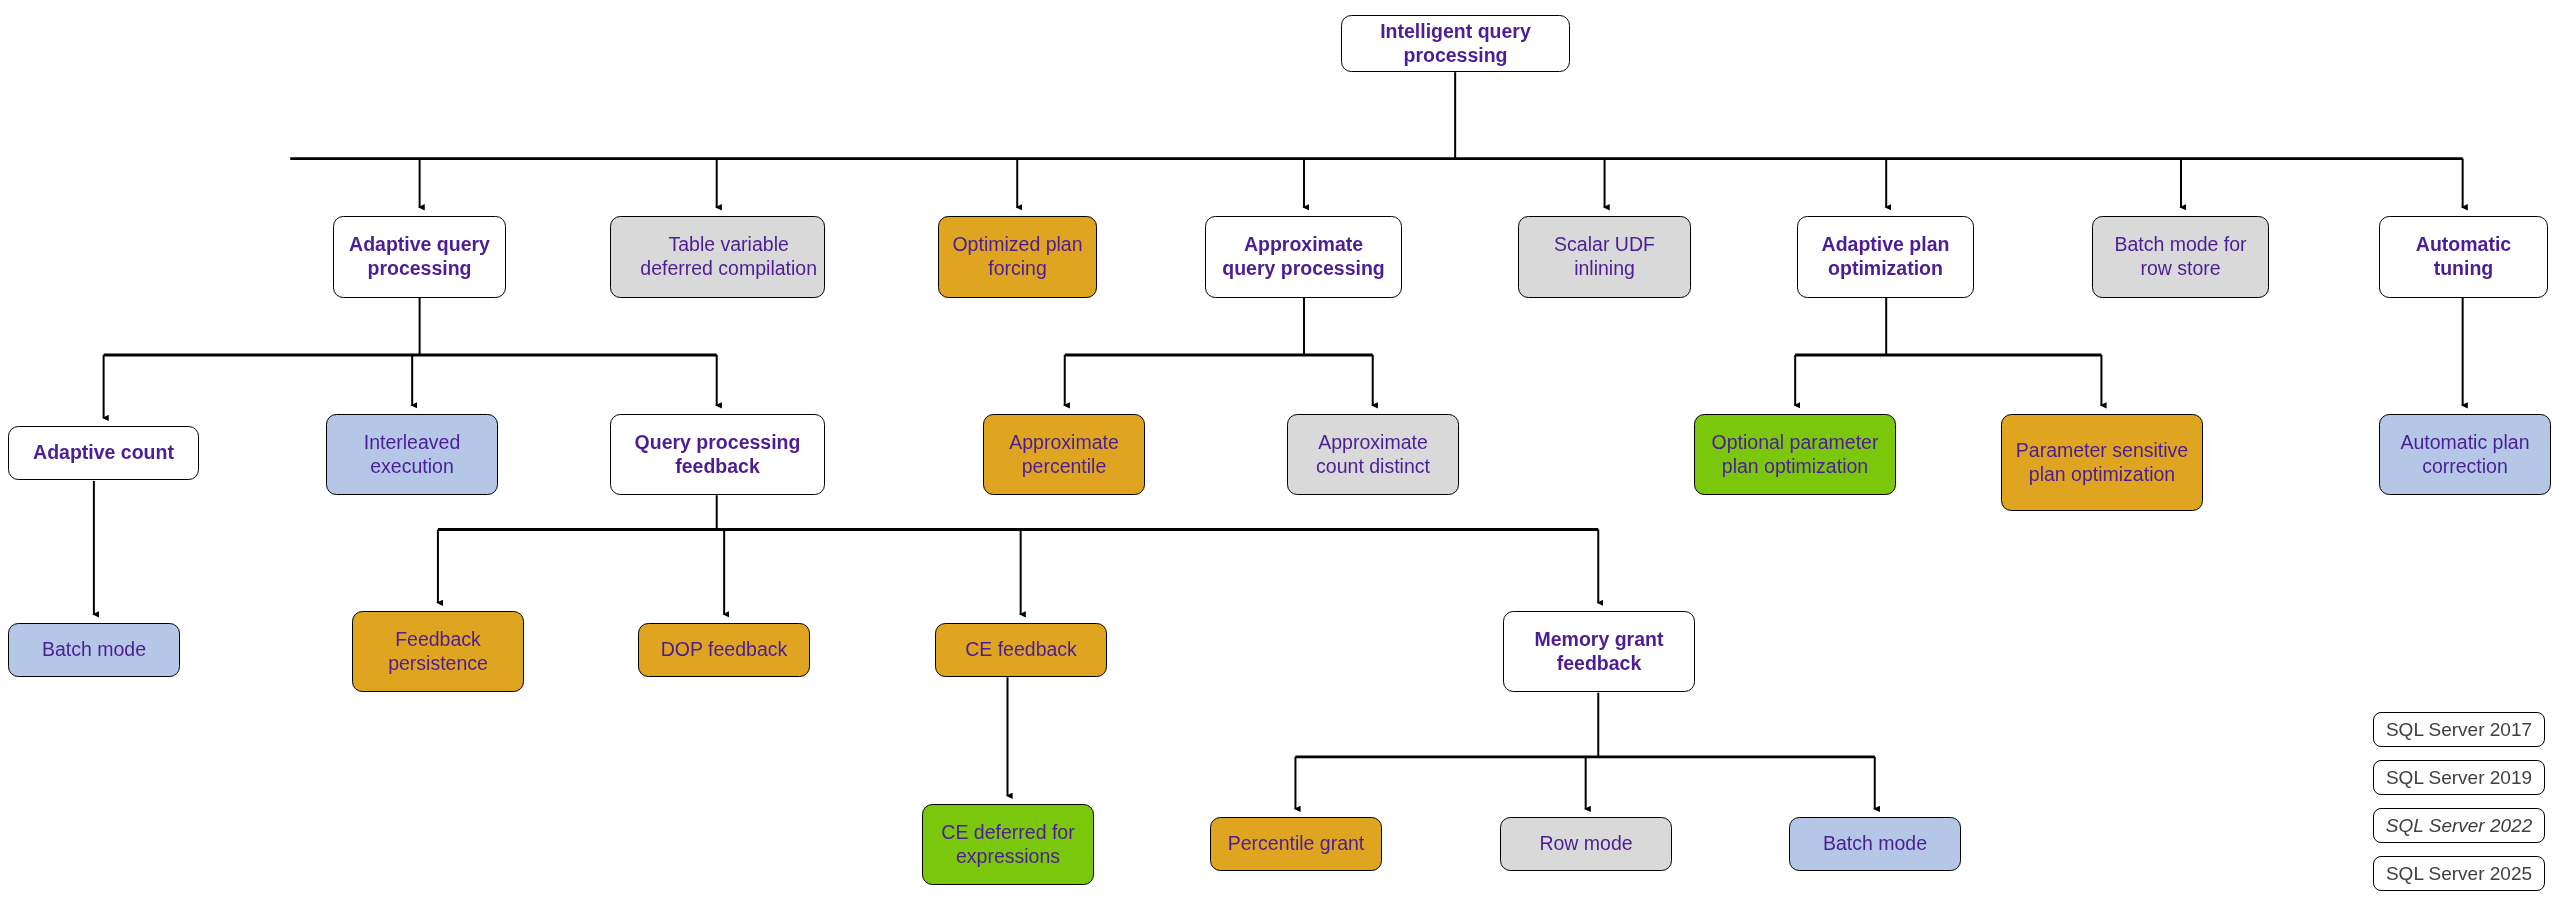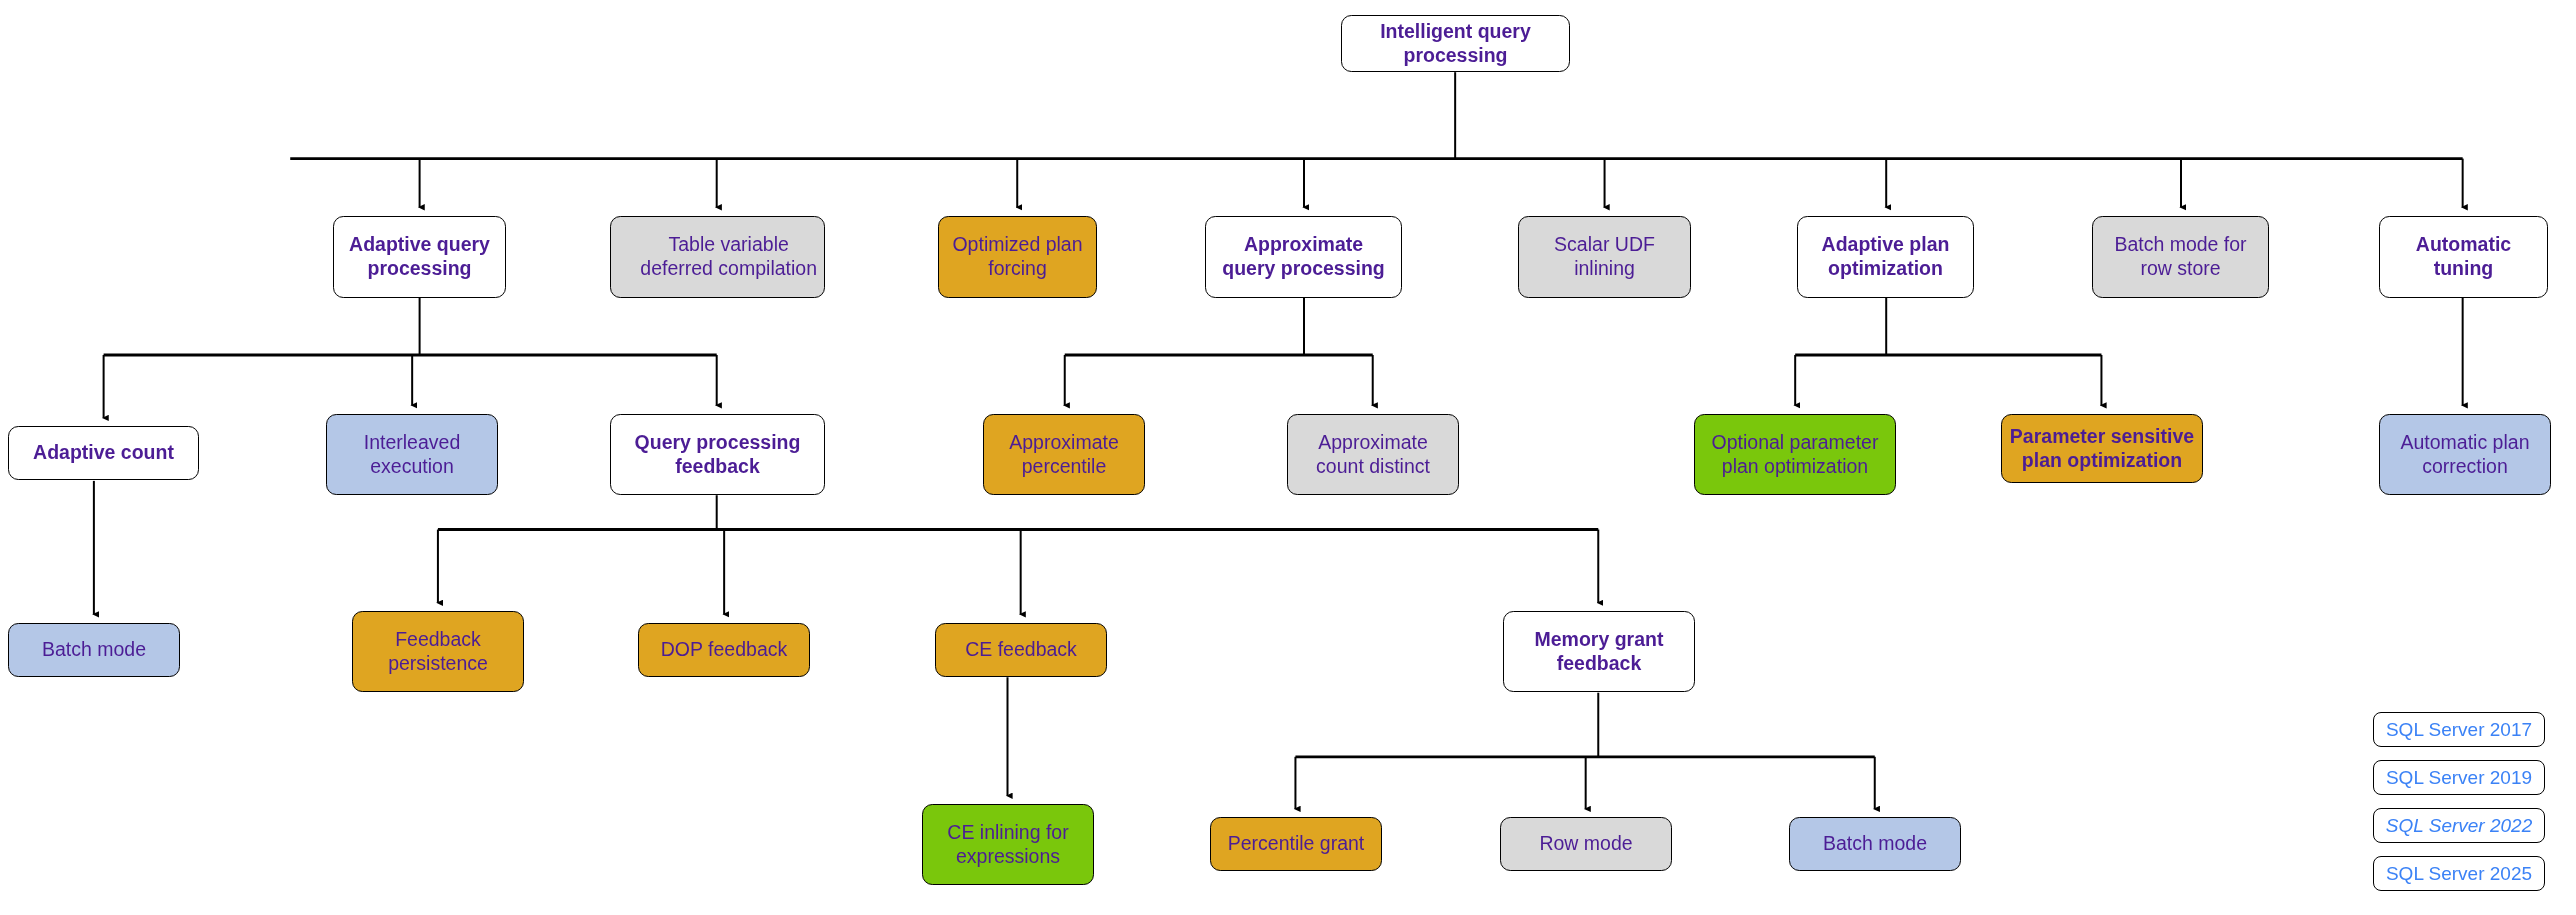--- a/index.html
+++ b/index.html
@@ -53,21 +53,21 @@
   }
   .legend-item {
     position: absolute;
     box-sizing: border-box;
     border: 1.7px solid #000000;
     border-radius: 8px;
     display: flex;
     align-items: center;
     justify-content: center;
     font-size: 19px;
-    color: #3b82f6;
+    color: #404040;
     width: 172px;
     height: 35px;
     left: 0;
   }
 </style>
 </head>
 <body>
 
 <div id="canvas">
   <svg id="edges" viewBox="0 0 4500 1600" xmlns="http://www.w3.org/2000/svg">
@@ -149,32 +149,32 @@
       <div class="node fill-blue" style="left: 326px; top: 414px; width: 172px; height: 81px;">Interleaved
 execution</div>
       <div class="node fill-white bold" style="left: 610px; top: 414px; width: 215px; height: 81px;">Query processing
 feedback</div>
       <div class="node fill-gold" style="left: 983px; top: 414px; width: 162px; height: 81px;">Approximate
 percentile</div>
       <div class="node fill-gray" style="left: 1287px; top: 414px; width: 172px; height: 81px;">Approximate
 count distinct</div>
       <div class="node fill-green" style="left: 1694px; top: 414px; width: 202px; height: 81px;">Optional parameter
 plan optimization</div>
-      <div class="node fill-gold" style="left: 2001px; top: 414px; width: 202px; height: 69px; font-weight: bold;">Parameter sensitive
+      <div class="node fill-gold" style="left: 2001px; top: 414px; width: 202px; height: 97px;">Parameter sensitive
 plan optimization</div>
       <div class="node fill-blue" style="left: 2379px; top: 414px; width: 172px; height: 81px;">Automatic plan
 correction</div>
       <div class="node fill-blue" style="left: 8px; top: 623px; width: 172px; height: 54px;">Batch mode</div>
       <div class="node fill-gold" style="left: 352px; top: 611px; width: 172px; height: 81px;">Feedback
 persistence</div>
       <div class="node fill-gold" style="left: 638px; top: 623px; width: 172px; height: 54px;">DOP feedback</div>
       <div class="node fill-gold" style="left: 935px; top: 623px; width: 172px; height: 54px;">CE feedback</div>
       <div class="node fill-white bold" style="left: 1503px; top: 611px; width: 192px; height: 81px;">Memory grant
 feedback</div>
-      <div class="node fill-green" style="left: 922px; top: 804px; width: 172px; height: 81px;">CE inlining for
+      <div class="node fill-green" style="left: 922px; top: 804px; width: 172px; height: 81px;">CE deferred for
 expressions</div>
       <div class="node fill-gold" style="left: 1210px; top: 817px; width: 172px; height: 54px; text-align: right;">Percentile grant</div>
       <div class="node fill-gray" style="left: 1500px; top: 817px; width: 172px; height: 54px;">Row mode</div>
       <div class="node fill-blue" style="left: 1789px; top: 817px; width: 172px; height: 54px;">Batch mode</div>
     </div>
 
   <div class="legend" id="legend" style="left: 2373px; top: 712px; width: 183px; height: 192px;">
       <div class="legend-item fill-blue" style="top: 0px;">SQL Server 2017</div>
       <div class="legend-item fill-gray" style="top: 48px;">SQL Server 2019</div>
       <div class="legend-item fill-gold" style="top: 96px; font-style: italic;">SQL Server 2022</div>

